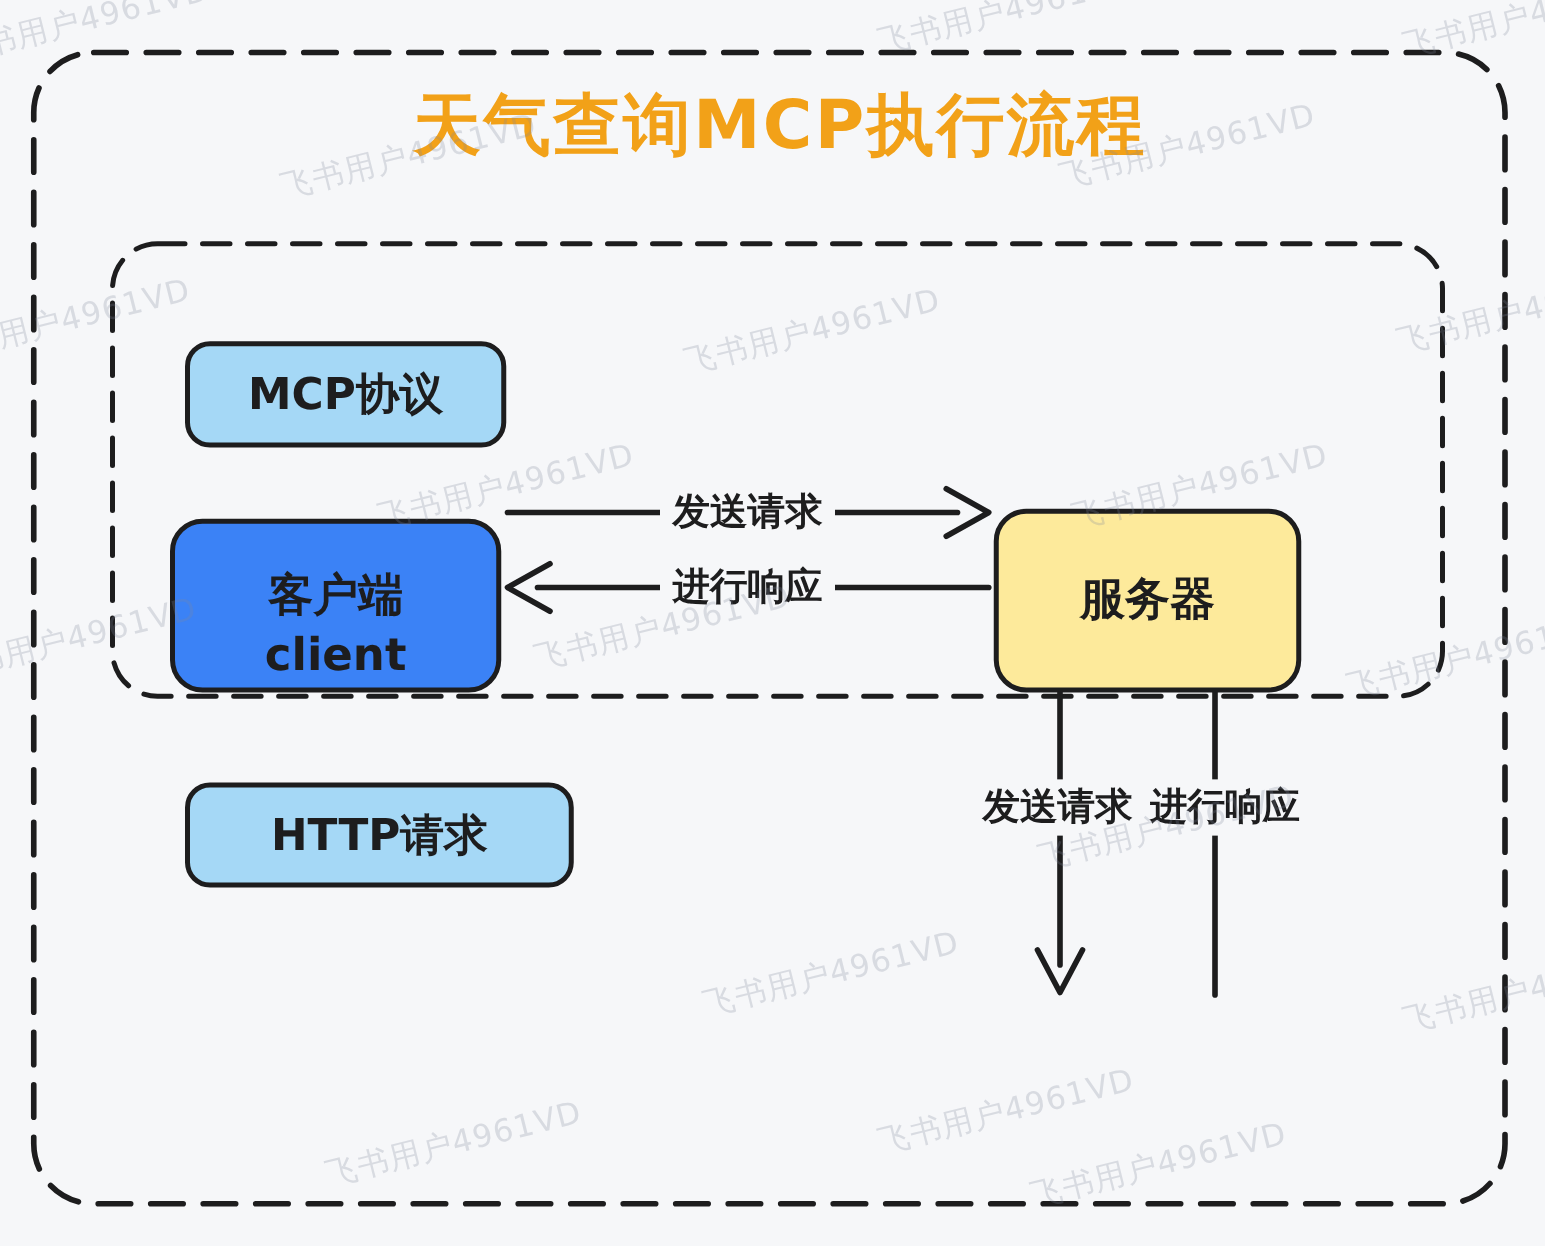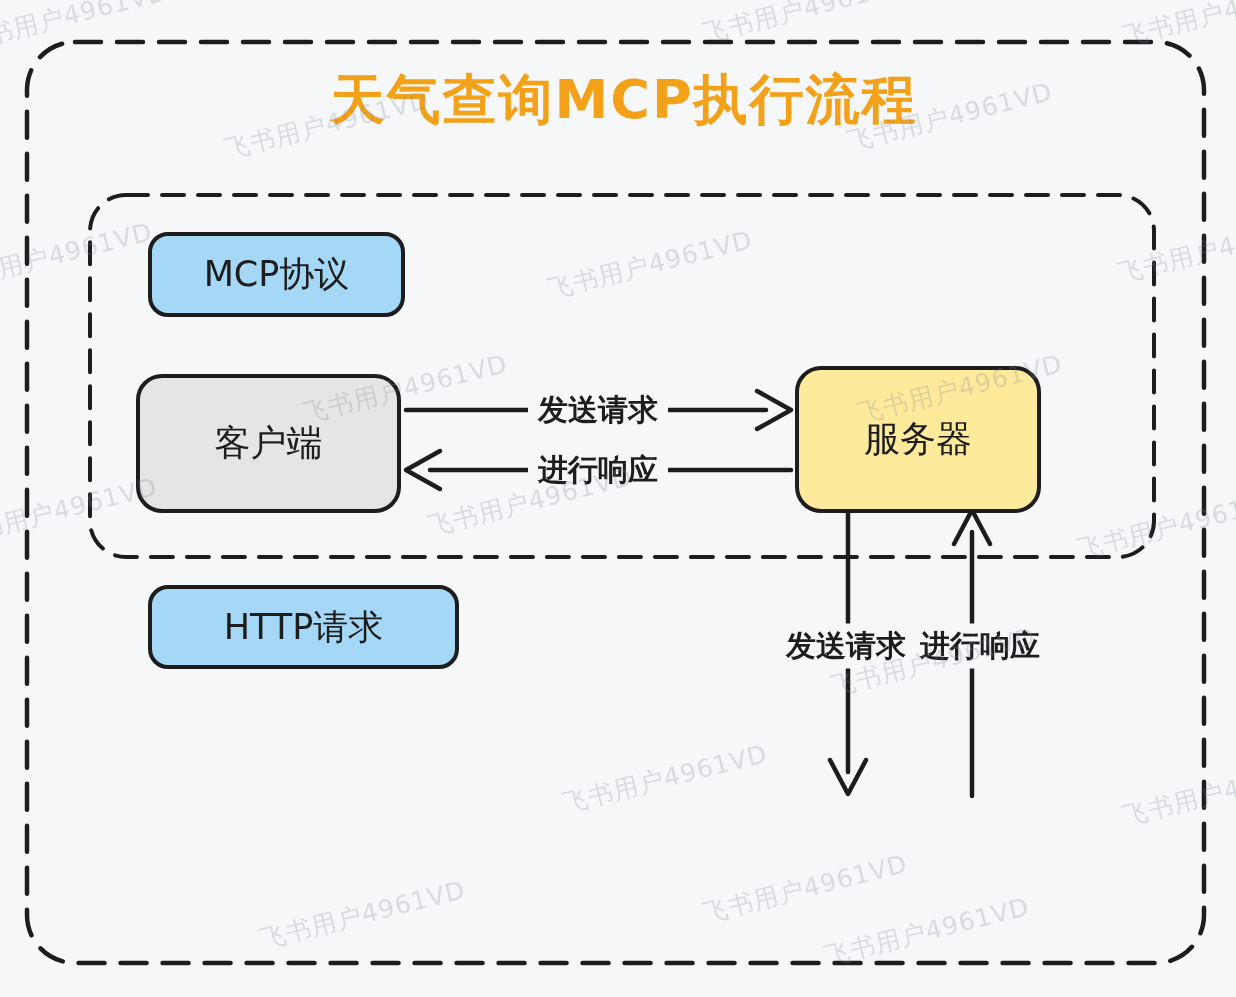--- a/index.html
+++ b/index.html
@@ -26,26 +26,27 @@
   }
   .node {
     position: absolute;
     box-sizing: border-box;
     border: 4px solid #1d1d1e;
     background: #fff;
     display: flex;
     flex-direction: column;
     align-items: center;
     justify-content: center;
-    font-weight: 400;
+    font-weight: 700;
     z-index: 2;
     text-align: center;
+    margin-top: 41px;
   }
   .node-mcp      { left:148px; top:232px; width:257px; height:85px;  border-radius:20px; background:#a5d8f6; font-size:35px; }
-  .node-client   { left:136px; top:374px; width:265px; height:139px; border-radius:26px; background:#e5e5e5; font-size:36px; line-height:1.35; }
+  .node-client   { left:136px; top:374px; width:265px; height:139px; border-radius:26px; background:#3b82f6; font-size:36px; line-height:1.35;justify-content:flex-end; }
   .node-server   { left:795px; top:366px; width:246px; height:147px; border-radius:26px; background:#fdea9b; font-size:36px; line-height:1.35; }
   .node-http     { left:148px; top:585px; width:311px; height:84px;  border-radius:20px; background:#a5d8f6; font-size:35px; }
   .node-api      { left:571px; top:797px; width:476px; height:120px; border-radius:28px; background:#aceebb; font-size:40px; }
   .edge-label {
     position: absolute;
     transform: translate(-50%, -50%);
     background: #f6f7f9;
     padding: 2px 10px;
     font-size: 30px;
     font-weight: 700;
@@ -109,20 +110,21 @@
   </svg>
 
   <div class="title">天气查询MCP执行流程</div>
 
   <div class="node node-mcp">
     <span>MCP协议</span>
   </div>
 
   <div class="node node-client">
     <span>客户端</span>
+    <span>client</span>
   </div>
 
   <div class="node node-server">
     <span>服务器</span>
   </div>
 
   <div class="node node-http">
     <span>HTTP请求</span>
   </div>
 

